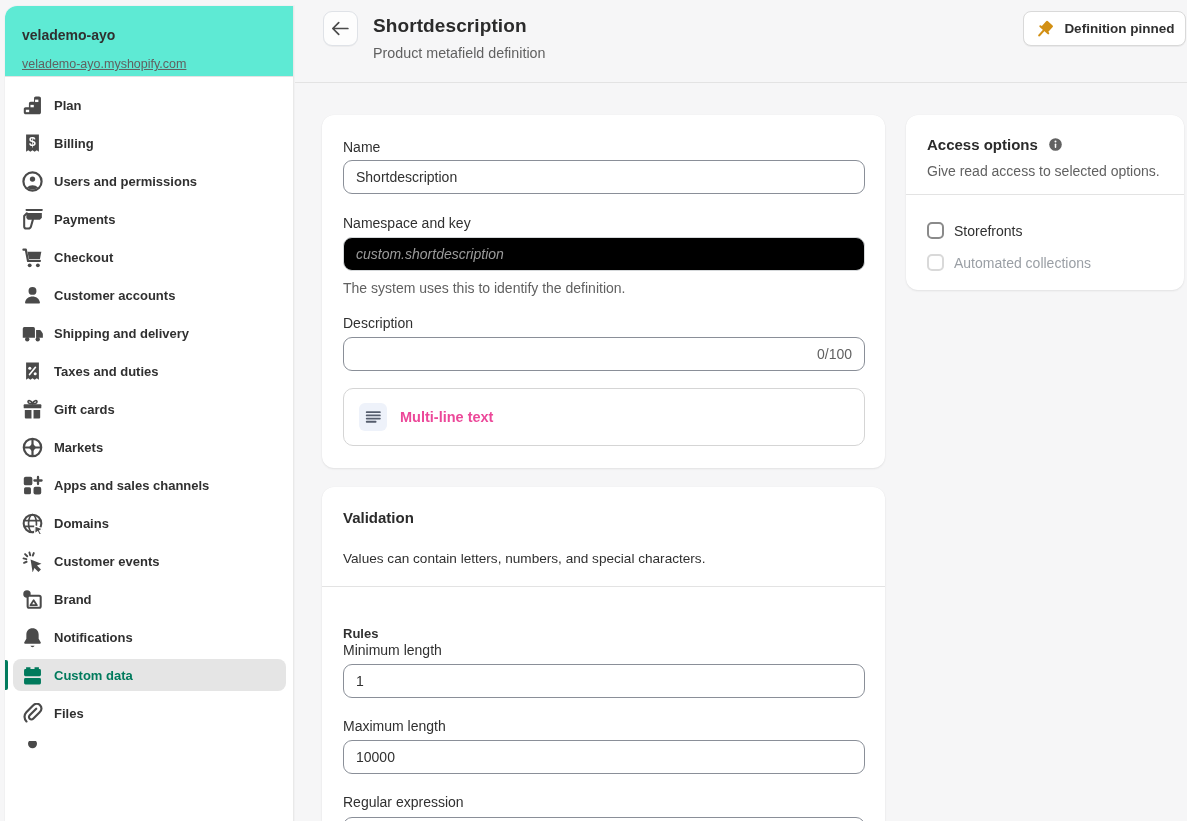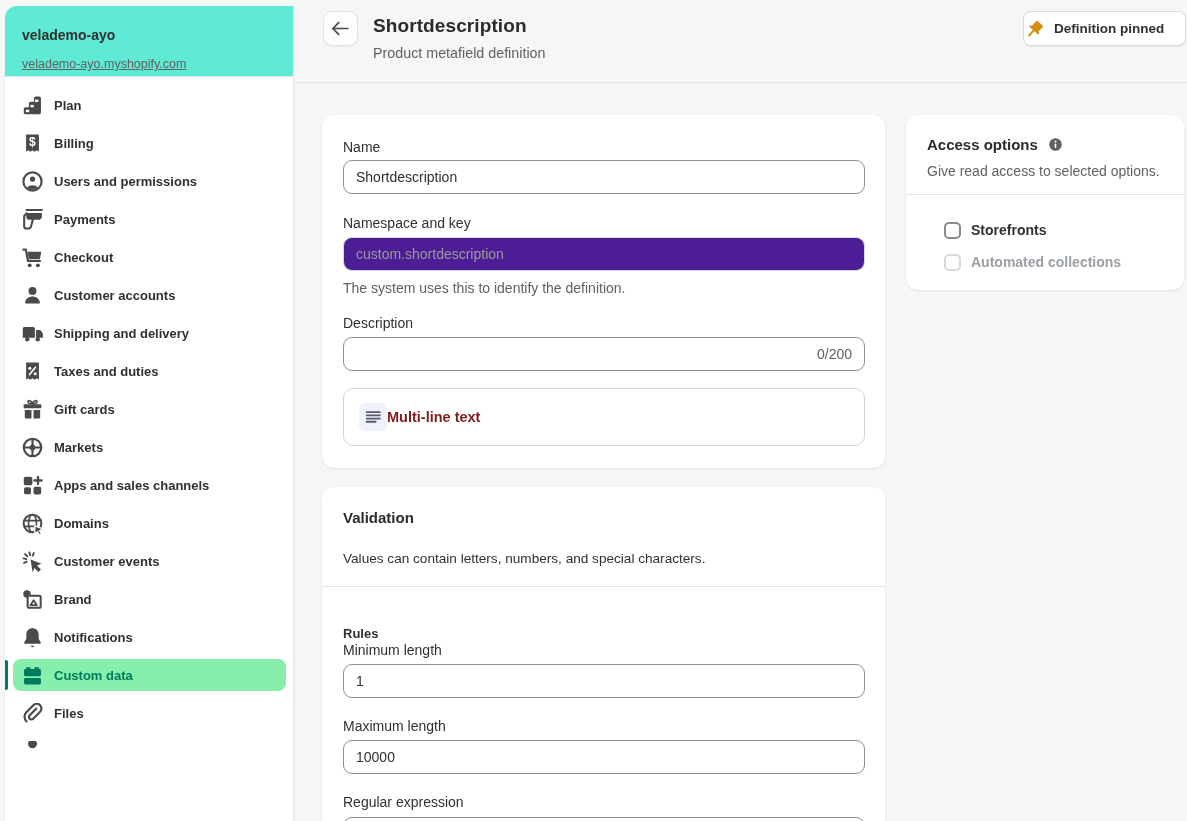--- a/index.html
+++ b/index.html
@@ -27,21 +27,21 @@
     text-decoration: underline; display: block; }
   .nav { padding: 12px 7px 0 8px; }
   .nav-item {
     position: relative; height: 32px; margin-bottom: 6px; display: flex;
     align-items: center; padding-left: 9px; border-radius: 8px;
     font-size: 13px; font-weight: 600; color: #303030;
   }
   .nav-item svg { width: 21px; height: 21px; flex: 0 0 21px; margin-right: 11px; }
   .nav-item .ic { fill: #4a4a4a; }
   .nav-item .st { stroke: #4a4a4a; fill: none; }
-  .nav-item.sel { background: #86efac; color: #007a5c; }
+  .nav-item.sel { background: #e5e5e5; color: #007a5c; }
   .nav-item.sel .ic { fill: #007a5c; }
   .nav-item.sel .bar {
     position: absolute; left: -8px; top: 1px; width: 3px; height: 30px;
     background: #007a5c; border-radius: 0 2px 2px 0;
   }
   
   #main { position: absolute; left: 295px; top: 0; width: 892px; height: 821px; padding-left: 6px; }
   #hdr-line { position: absolute; left: 0; top: 82px; width: 892px; height: 1px; background: #e3e3e3; }
   .back-btn {
     position: absolute; left: 28px; top: 11px; width: 35px; height: 35px;
@@ -49,56 +49,56 @@
     box-shadow: 0 1px 0 rgba(0,0,0,0.04);
     display: flex; align-items: center; justify-content: center;
   }
   .page-title { position: absolute; left: 78px; top: 14px; font-size: 19px; line-height: 24px;
     font-weight: 700; color: #2b2b2b; letter-spacing: 0.1px; }
   .page-sub { position: absolute; left: 78px; top: 45px; font-size: 14.3px; color: #616161; }
   .pin-btn {
     position: absolute; left: 728px; top: 11px; width: 163px; height: 35px;
     background: #fff; border: 1px solid #d9d9d9; border-radius: 8px;
     box-shadow: 0 1px 0 rgba(0,0,0,0.05);
-    display: flex; align-items: center; 
+    display: flex; align-items: center; justify-content: center;
     font-size: 13.5px; font-weight: 600; color: #303030;
   }
   .pin-btn svg { margin-right: 8px; }
   
   .card {
     position: absolute; background: #fff; border-radius: 12px;
     box-shadow: 0 1px 2px rgba(30,30,30,0.09), 0 0 1px rgba(0,0,0,0.05);
   }
   #card1 { left: 27px; top: 115px; width: 563px; height: 353px; }
   #card2 { left: 27px; top: 487px; width: 563px; height: 390px; }
   #card3 { left: 611px; top: 115px; width: 278px; height: 175px; }
   .lbl { position: absolute; left: 21px; font-size: 14px; line-height: 16px; color: #303030; }
   .inp {
     position: absolute; left: 21px; width: 522px; height: 34px;
     border: 1px solid #8a8f98; border-radius: 9px; background: #fff;
     font-size: 14px; color: #303030; display: flex; align-items: center;
     padding: 0 12px;
   }
-  .inp.dis { background: #4c1d95; border-color: #d5d8da; color: #9b9b9b; }
+  .inp.dis { background: #000000; border-color: #d5d8da; color: #9b9b9b; font-style: italic; }
   .suffix { margin-left: auto; color: #616161; }
   .help { position: absolute; left: 21px; font-size: 14px; color: #616161; }
   .divider { position: absolute; left: 0; width: 100%; height: 1px; background: #e3e3e3; }
   .h2 { position: absolute; left: 21px; font-size: 15px; line-height: 17px; font-weight: 700; color: #2b2b2b; }
   .b13 { font-weight: 700; font-size: 13px; }
   
   .mlbox {
     position: absolute; left: 21px; top: 273px; width: 522px; height: 58px;
     border: 1px solid #d5d5d5; border-radius: 10px;
     display: flex; align-items: center; padding: 0 15px;
   }
   .mltile { width: 28px; height: 28px; background: #eef2fa; border-radius: 6px;
     display: flex; align-items: center; justify-content: center; }
-  .mltext { font-size: 14.5px; font-weight: 700; color: #7f1d1d; }
-  
-  .chk-row { position: absolute; left: 38px; display: flex; align-items: flex-start; font-weight: bold; }
+  .mltext { margin-left: 13px; font-size: 14.5px; font-weight: 700; color: #ec4899; }
+  
+  .chk-row { position: absolute; left: 21px; display: flex; align-items: flex-end; }
   .chk { width: 17px; height: 17px; border: 2px solid #8a8a8a; border-radius: 5px; background: #fff; }
   .chk.dis { border-color: #d9d9d9; }
   .chk-lab { margin-left: 10px; font-size: 14px; color: #303030; }
   .chk-lab.dis { color: #9a9fa5; }
   .info-ic { display: inline-block; vertical-align: -2px; margin-left: 10px; }
 </style>
 </head>
 <body>
 <div id="sidebar">
   <div class="sb-head">
@@ -221,21 +221,21 @@
   </div>
 
   <div class="card" id="card1">
     <div class="lbl" style="top:24px">Name</div>
     <div class="inp" style="top:45px">Shortdescription</div>
     <div class="lbl" style="top:100px">Namespace and key</div>
     <div class="inp dis" style="top:122px">custom.shortdescription</div>
     <div class="help" style="top:165px">The system uses this to identify the definition.</div>
     <div class="lbl" style="top:200px">Description</div>
     <div class="inp" style="top:222px">
-        <span class="suffix">0/200</span>
+        <span class="suffix">0/100</span>
       </div>
     <div class="mlbox">
       <div class="mltile">
         <svg width="17" height="17" viewBox="0 0 16 16">
             <path d="M1.6 3h12.4M1.6 6h12.4M1.6 9h12.4M1.6 12h8.4" stroke="#555d6d" stroke-width="1.7" stroke-linecap="round"></path>
           </svg>
       </div>
       <div class="mltext">Multi-line text</div>
     </div>
   </div>

